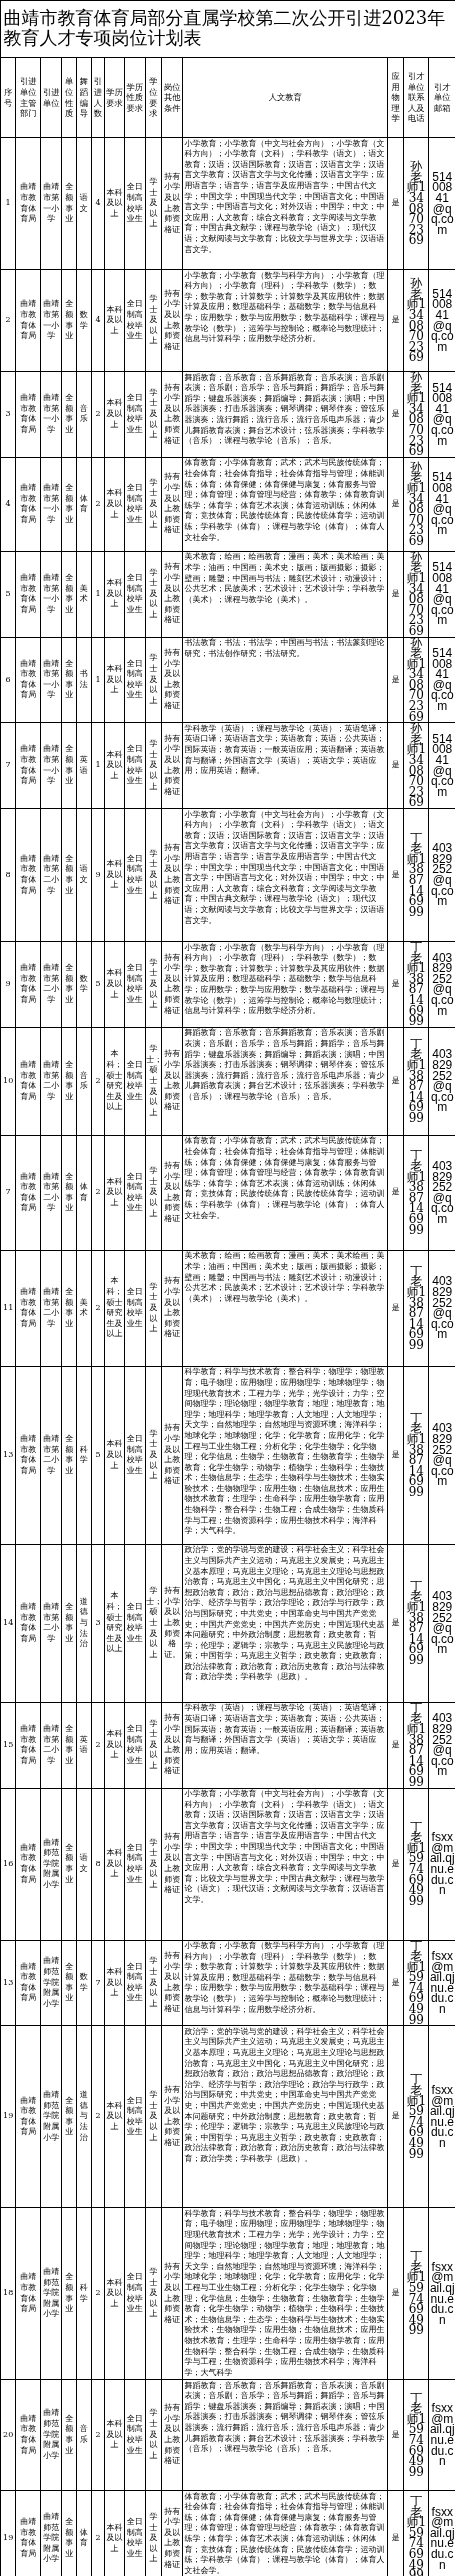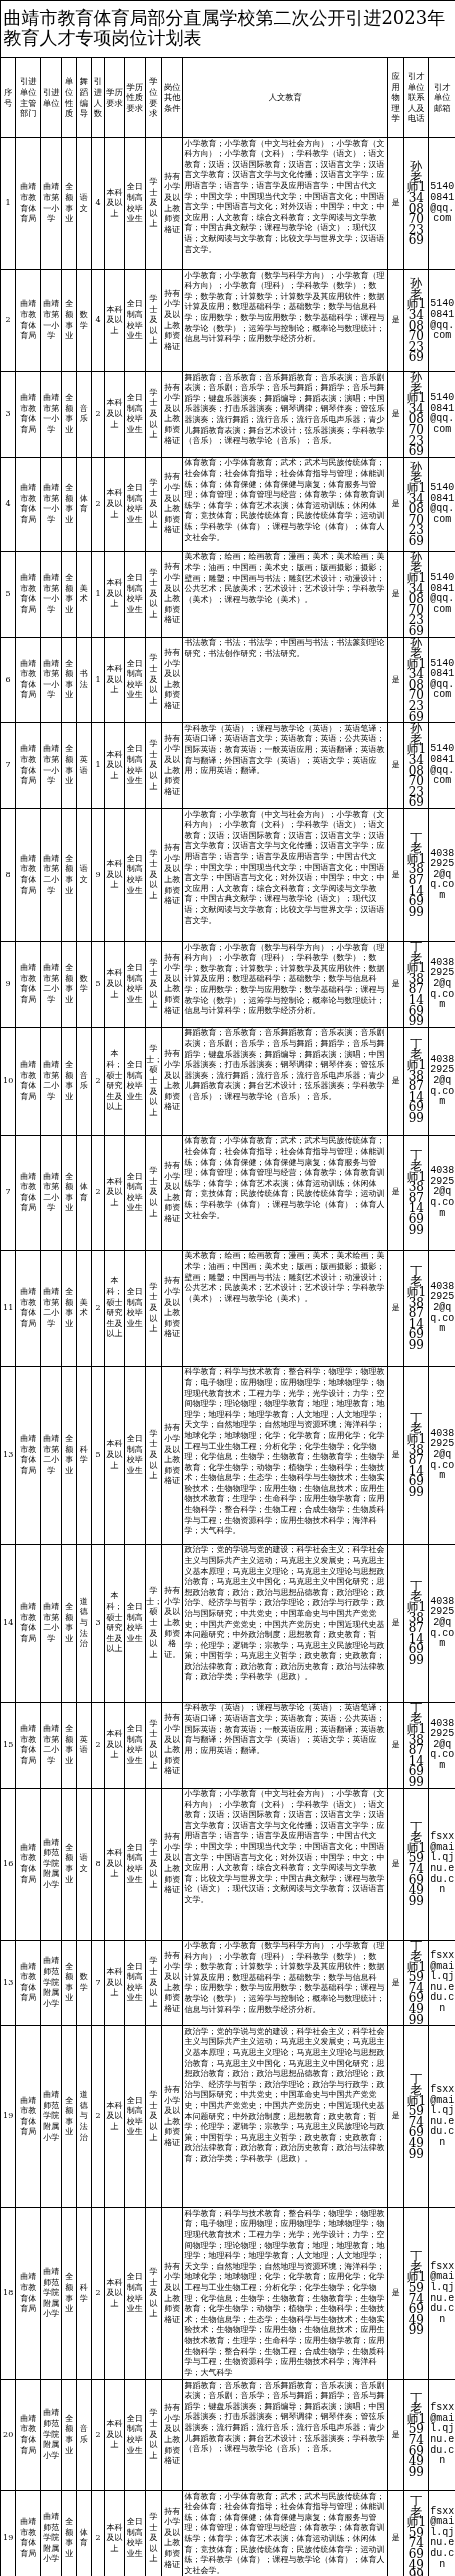--- a/index.html
+++ b/index.html
@@ -6,21 +6,21 @@
   body { width:456px; font-family:"DejaVu Serif", serif; color:#000; }
   .sheet { width:456px; position:relative; }
   .title { height:57px; border:0.6px solid #000; border-bottom:none; box-sizing:border-box;
            text-align:left; font-size:18px; line-height:19.5px; padding:7px 2.4px 0 2.4px; letter-spacing:0px; }
   table { border-collapse:collapse; table-layout:fixed; width:456px; }
   td, th { border:0.6px solid #000; padding:0 0.6px; font-weight:normal; text-align:center;
            vertical-align:middle; font-size:8px; line-height:10.6px; word-break:break-all; overflow:hidden; }
   th { font-size:8.3px; line-height:10.6px; }
   td.major { text-align:left; vertical-align:top; font-size:8px; line-height:10.6px; padding:0.6px 1.2px; }
   td.narrow { line-height:10.6px; }
-  td.mail { font-family:Liberation Mono, monospace; font-size:10px; line-height:10.6px; }
+  td.mail { font-family:Liberation Sans, sans-serif; font-size:12px; line-height:10.6px; }
   td.phone { font-size:12px; line-height:10.6px; }
 </style>
 </head>
 <body>
 
 <div class="sheet">
   <div class="title">曲靖市教育体育局部分直属学校第二次公开引进2023年教育人才专项岗位计划表</div>
   <table>
     <colgroup>
       <col style="width:15.3px">

